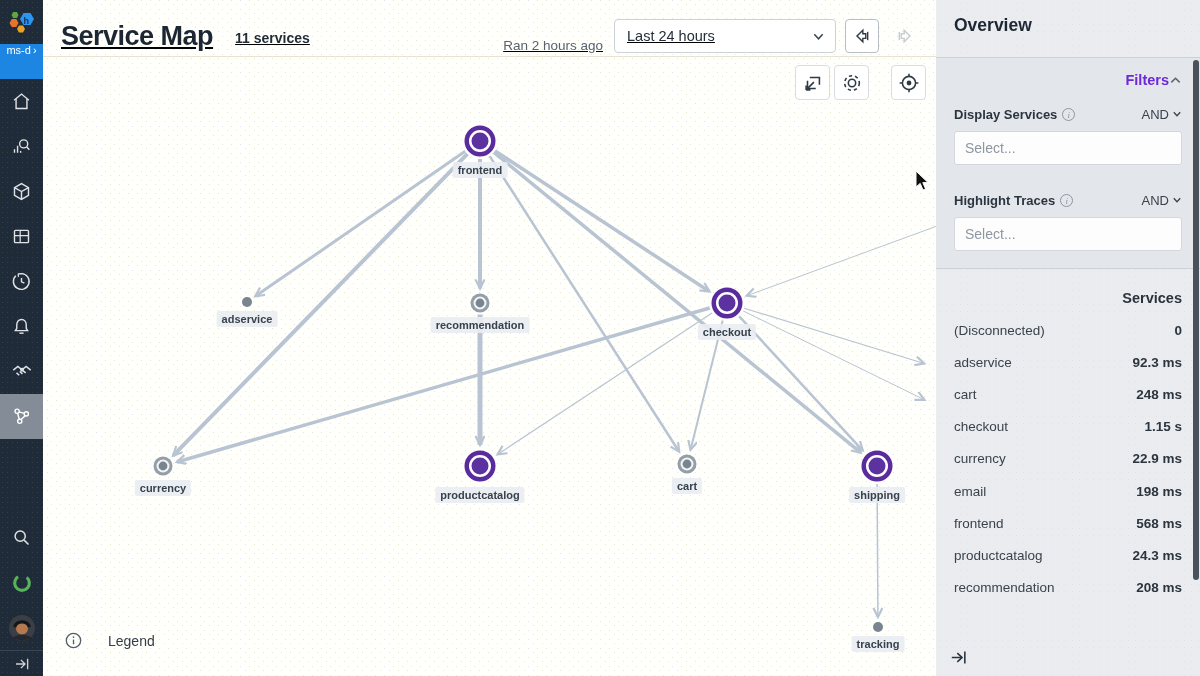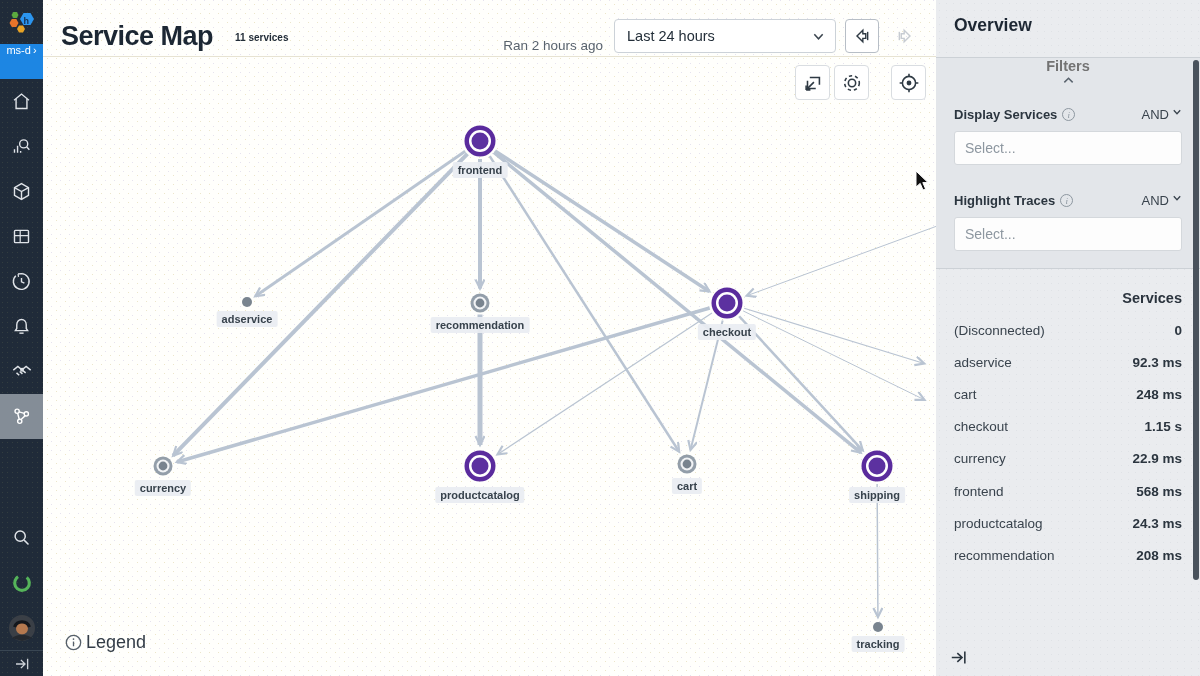--- a/index.html
+++ b/index.html
@@ -29,24 +29,24 @@
   
   .main { width:893px; height:676px; display:flex; flex-direction:column;
     background-color:#fffffc;
     background-image: radial-gradient(#ece6cb 0.8px, transparent 1px),
                       radial-gradient(#e6e3ef 0.7px, transparent 1px);
     background-size:9px 9px, 9px 9px;
     background-position:0 0, 4px 5px;
   }
   .header {
     height:57px; display:flex; align-items:center; padding:16px 14px 0 18px;
-    border-bottom:1px solid #e7e3d2; flex:0 0 57px;
+    border-bottom:1px solid #e7e3d2; flex:0 0 57px;text-decoration:underline;
   }
   .title { font-size:27px; font-weight:800; color:#1c2733; letter-spacing:-0.5px; }
-  .svc-count { margin-left:22px; margin-top:3px; font-size:10px; font-weight:700; color:#222d38; }
+  .svc-count { margin-left:22px; margin-top:3px; font-size:14px; font-weight:700; color:#222d38; }
   .hdr-right { margin-left:auto; display:flex; align-items:flex-end; gap:9px; }
   .ran-label { font-size:13.5px; color:#59636d; margin-right:2px; }
   .time-select {
     width:222px; height:34px; background:#fff; border:1px solid #ccd2d8; border-radius:4px;
     display:flex; align-items:center; justify-content:space-between; padding:0 10px 0 12px;
     font-size:14.5px; color:#232e39; cursor:pointer;
   }
   .nav-btn { width:34px; height:34px; border-radius:4px; display:flex; align-items:center; justify-content:center; cursor:pointer; }
   .nav-btn.back { background:#fff; border:1px solid #b7bec6; }
   .nav-btn.fwd  { border:1px solid transparent; cursor:default; }
@@ -61,47 +61,47 @@
     padding:2px 5px; border-radius:2px;
   }
   .canvas-toolbar { position:absolute; top:8px; right:10px; display:flex; align-items:center; }
   .tool-btn {
     width:35px; height:35px; background:#fff; border:1px solid #d9dde1; border-radius:4px;
     display:flex; align-items:center; justify-content:center; cursor:pointer;
   }
   .tool-gap { width:22px; }
   .tool-g2 { margin-left:4px; }
   .legend {
-    position:absolute; left:22px; top:575px; display:flex; align-items:center; gap:4px;
-    font-size:18px; color:#333d47; cursor:pointer;
+    position:absolute; left:22px; top:575px; display:flex; align-items:center; gap:26px;
+    font-size:14px; color:#333d47; cursor:pointer;
   }
   .cursor { position:absolute; left:872px; top:113px; pointer-events:none; }
 
   
   .panel {
     width:264px; flex:0 0 264px; height:676px; background:#eaecef; position:relative;
     background-image: radial-gradient(#dfe2e6 0.7px, transparent 1px);
     background-size:7px 7px;
   }
   .panel-title { position:absolute; top:15px; left:18px; font-size:17.5px; font-weight:800; color:#1d2733; }
   .filters-section {
     position:absolute; top:57px; left:0; right:0; height:212px; background:#e3e6ea;
     border-top:1px solid #ccd1d6; border-bottom:1px solid #ccd1d6; padding:0 18px;
   }
-  .filters-head { height:44px; display:flex; align-items:center; justify-content:flex-start;
-    font-size:14.5px; font-weight:700; color:#737373; cursor:pointer;flex-direction:column; }
+  .filters-head { height:44px; display:flex; align-items:center; justify-content:flex-end;
+    font-size:14.5px; font-weight:700; color:#6d28d9; cursor:pointer; }
   .frow { display:flex; align-items:center; height:18px; margin-top:3px; }
   .frow.second { margin-top:26px; }
   .flabel { font-size:13px; font-weight:700; color:#2b353f; }
   .info-i {
     display:inline-block; width:13px; height:13px; border:1px solid #8d97a0; border-radius:50%;
     color:#8d97a0; font-size:9px; line-height:12px; text-align:center; margin-left:5px;
     font-family:"Liberation Serif", serif; font-style:italic;
   }
-  .and-dd { margin-left:auto; display:flex; gap:3px; font-size:13px; color:#39434d; cursor:pointer; }
+  .and-dd { margin-left:auto; display:flex; align-items:center; gap:3px; font-size:13px; color:#39434d; cursor:pointer; }
   .selectbox {
     margin-top:8px; height:34px; background:#fdfdfd; border:1px solid #d4d8dc; border-radius:3px;
     display:flex; align-items:center; padding-left:10px; font-size:14px; color:#8d97a0; cursor:text;
   }
   .services-section { position:absolute; top:270px; left:0; right:0; bottom:0; padding:0 18px; overflow:hidden; }
   .services-head { margin-top:20px; font-size:14.5px; font-weight:700; color:#2a333d;text-align:right; }
   .services-list { margin-top:8px; }
   .service-row { display:flex; justify-content:space-between; align-items:center; padding:8.6px 0; cursor:pointer; }
   .service-row .sname { font-size:13.5px; color:#39434d; }
   .service-row .sval  { font-size:13.5px; font-weight:700; color:#2b353f; }
@@ -408,20 +408,24 @@
           </div>
           <div class="service-row">
             <span class="sname">checkout</span>
             <span class="sval">1.15 s</span>
           </div>
           <div class="service-row">
             <span class="sname">currency</span>
             <span class="sval">22.9 ms</span>
           </div>
           <div class="service-row">
+            <span class="sname">email</span>
+            <span class="sval">198 ms</span>
+          </div>
+          <div class="service-row">
             <span class="sname">frontend</span>
             <span class="sval">568 ms</span>
           </div>
           <div class="service-row">
             <span class="sname">productcatalog</span>
             <span class="sval">24.3 ms</span>
           </div>
           <div class="service-row">
             <span class="sname">recommendation</span>
             <span class="sval">208 ms</span>

